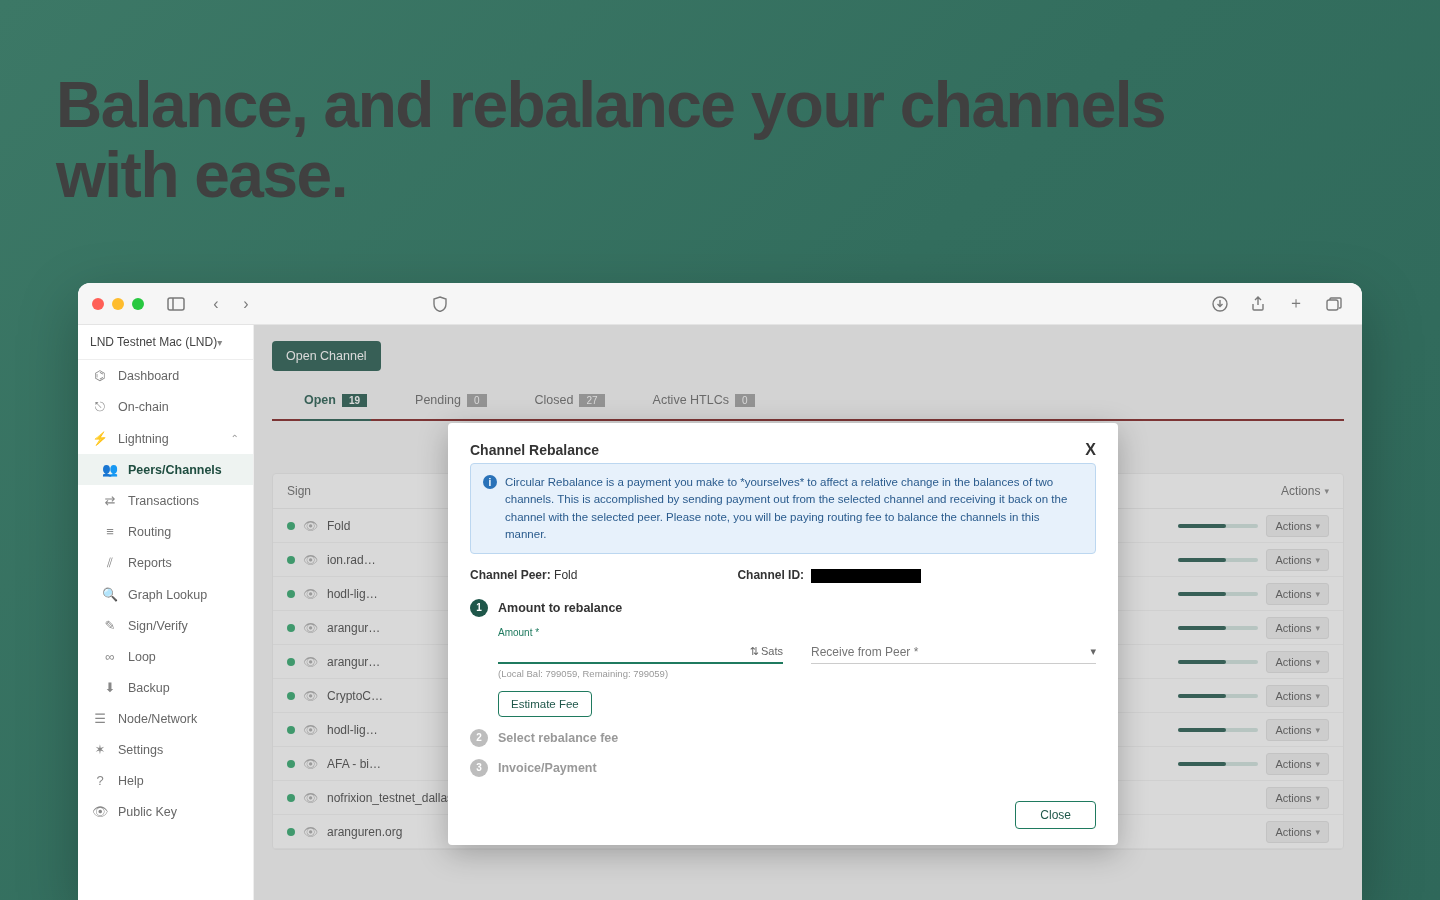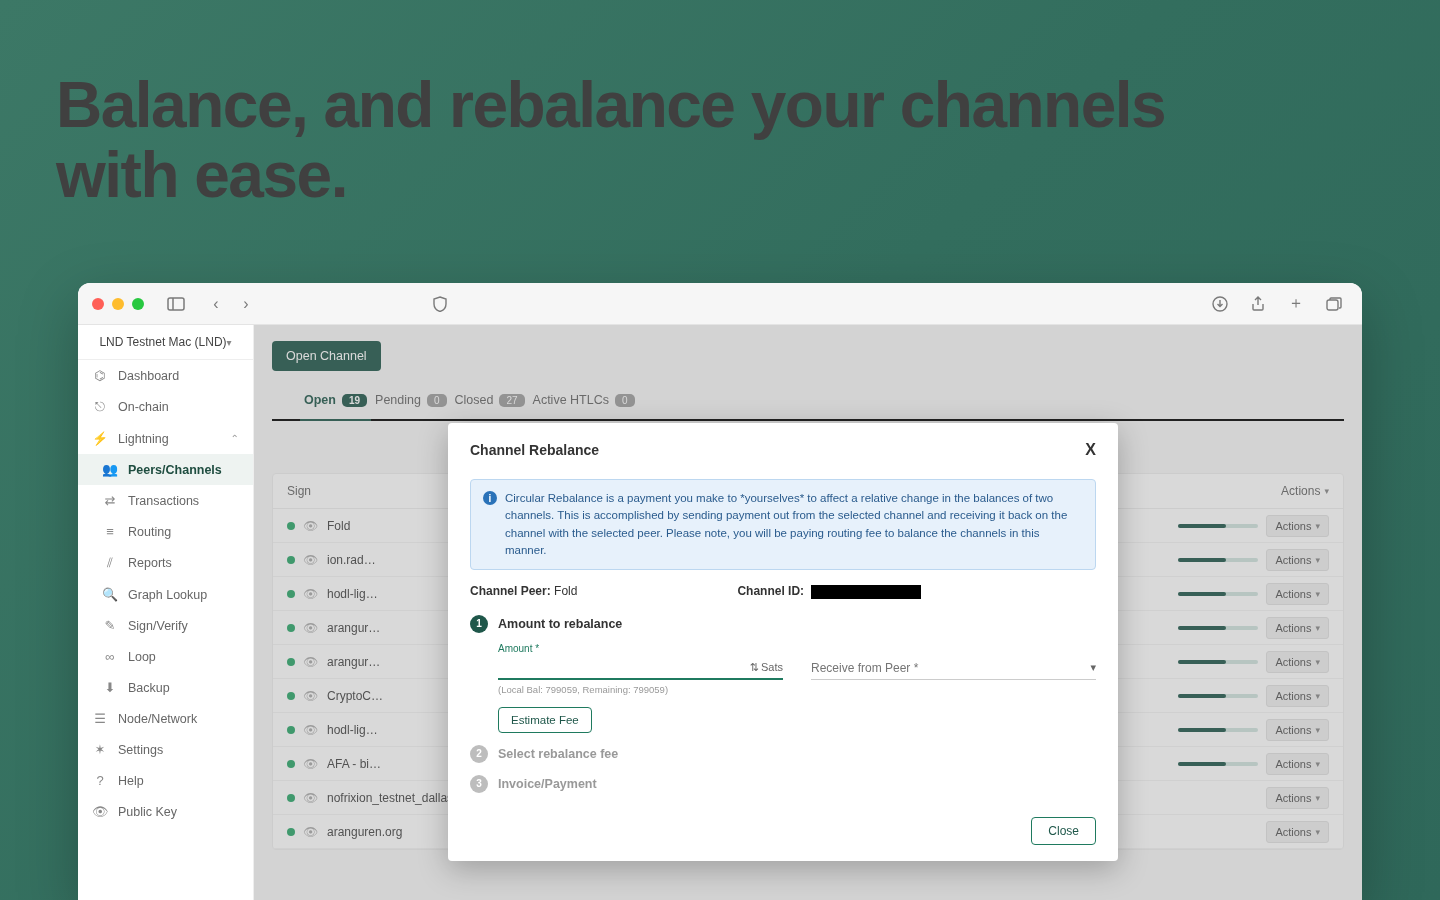--- a/index.html
+++ b/index.html
@@ -12,51 +12,51 @@
   .tl.red{background:#ff5f57}.tl.yellow{background:#febc2e}.tl.green{background:#28c840}
   .chrome-icon{width:28px;height:28px;display:flex;align-items:center;justify-content:center;color:#7a7a7a;font-size:16px;border-radius:4px}
   .sidebar-toggle{margin-right:4px}
   .nav-arrows{display:flex;gap:2px;margin-right:10px}
   .shield-spacer{flex:0 0 140px}
   .addr-bar{flex:1;max-width:520px;height:28px;background:#ededed;border-radius:6px;display:flex;align-items:center;justify-content:center;position:relative;font-size:13px;color:#555;margin:0 auto}
   .addr-refresh{position:absolute;right:8px;color:#888;font-size:13px}
   .chrome-right{margin-left:auto;display:flex;gap:10px}
   .app{display:flex;height:calc(100% - 42px);position:relative}
   .sidebar{width:176px;background:#fff;border-right:1px solid #eee;font-size:12.5px;color:#555;overflow:hidden}
-  .node-select{padding:10px 12px;font-size:12px;color:#444;display:flex;align-items:center;justify-content:center;border-bottom:1px solid #eee}
+  .node-select{padding:10px 12px;font-size:12px;color:#444;display:flex;align-items:center;justify-content:flex-start;border-bottom:1px solid #eee}
   .node-select .caret{font-size:10px;color:#888}
   .nav-item{display:flex;align-items:center;gap:10px;padding:8px 14px;cursor:pointer;color:#666}
   .nav-item.active{background:#eef3f1;color:#1f4d40;font-weight:600}
   .nav-item .ico{width:16px;text-align:center;color:#888;font-size:13px}
   .nav-item.expandable{justify-content:flex-start}
   .nav-item .chev{margin-left:auto;font-size:10px;color:#999}
   .nav-sub .nav-item{padding-left:24px}
   .main{flex:1;background:#f7f7f7;position:relative;overflow:hidden}
   .main-overlay{position:absolute;inset:0;background:rgba(120,120,120,.28);z-index:5;pointer-events:none}
   .open-ch-btn{margin:16px 0 12px 18px;background:#1f574a;color:#fff;border:none;border-radius:4px;padding:8px 14px;font-size:12.5px;font-weight:500}
-  .tabs{display:flex;padding:0 28px;border-bottom:2px solid #000000;font-size:12.5px;color:#666;margin:0 18px}
+  .tabs{display:flex;gap:40px;padding:0 28px;border-bottom:2px solid #7f1d1d;font-size:12.5px;color:#666;margin:0 18px}
   .tab{padding:10px 4px 12px;display:flex;align-items:center;gap:6px;cursor:pointer;position:relative}
   .tab.selected{color:#1f574a;font-weight:600}
   .tab.selected::after{content:"";position:absolute;left:0;right:0;bottom:-2px;height:2px;background:#1f574a}
-  .badge{background:#1f574a;color:#fff;font-size:10px;border-radius:5px;padding:1px 7px;min-width:18px;text-align:center}
+  .badge{background:#1f574a;color:#fff;font-size:10px;border-radius:0;padding:1px 7px;min-width:18px;text-align:center}
   .badge.grey{background:#9e9e9e}
   .table-wrap{margin:52px 18px 0;background:#fff;border:1px solid #eee;border-radius:4px}
   .thead{display:flex;padding:10px 14px;font-size:12px;color:#666;border-bottom:1px solid #eee;align-items:center}
   .thead .col-peer{flex:0 0 210px}
   .thead .col-actions{margin-left:auto;display:flex;align-items:center;gap:4px}
   .trow{display:flex;align-items:center;padding:8px 14px;font-size:12px;color:#444;border-bottom:1px solid #f3f3f3;height:34px}
   .dot{width:8px;height:8px;border-radius:50%;background:#2ba76a;margin-right:8px;flex:none}
   .eye{width:16px;color:#aaa;margin-right:8px;font-size:12px}
   .peer-name{flex:0 0 170px;white-space:nowrap;overflow:hidden;text-overflow:ellipsis}
   .tcol{flex:0 0 100px;text-align:center;color:#555}
   .bar-slot{flex:0 0 80px;height:4px;background:#d0e4de;border-radius:2px;position:relative;margin:0 8px}
   .bar-slot .fill{position:absolute;top:0;bottom:0;left:0;width:60%;background:#1f574a;border-radius:2px}
   .actions-btn{margin-left:auto;background:#efefef;border:1px solid #e1e1e1;border-radius:3px;padding:4px 8px;font-size:11px;color:#555;display:flex;align-items:center;gap:4px}
   .modal{position:absolute;z-index:20;top:98px;left:370px;width:670px;background:#fff;border-radius:4px;box-shadow:0 8px 30px rgba(0,0,0,.25);padding:18px 22px 16px;font-size:12.5px;color:#333}
-  .modal-head{display:flex;justify-content:space-between;align-items:center;margin-bottom:20px}
+  .modal-head{display:flex;justify-content:space-between;align-items:center;margin-bottom:4px}
   .modal-title{font-weight:600;font-size:14px;color:#333}
   .modal-close{font-size:16px;font-weight:700;color:#333;cursor:pointer}
   .info-banner{background:#e7f1fb;border:1px solid #bcd7f0;border-radius:4px;padding:10px 12px;font-size:11.5px;color:#2a5b8d;line-height:1.5;margin-bottom:14px;display:flex;gap:8px}
   .info-banner .i-ico{flex:none;width:14px;height:14px;border-radius:50%;background:#2a72b8;color:#fff;font-size:10px;display:flex;align-items:center;justify-content:center;margin-top:1px;font-weight:700}
   .peer-row{display:flex;font-size:12px;margin-bottom:16px;align-items:center}
   .peer-row .label{font-weight:600;color:#333}
   .cid-redact{display:inline-block;width:110px;height:14px;background:#000;vertical-align:middle;margin-left:4px}
   .step{display:flex;align-items:center;gap:10px;margin:12px 0 10px}
   .step .num{width:18px;height:18px;border-radius:50%;background:#1f574a;color:#fff;font-size:10px;display:flex;align-items:center;justify-content:center;font-weight:600}
   .step.inactive .num{background:#bdbdbd}
@@ -64,21 +64,21 @@
   .slabel{font-size:12.5px;font-weight:600;color:#333}
   .form-row{display:flex;gap:28px;margin:4px 0 4px 28px;align-items:flex-end}
   .field{flex:1;position:relative}
   .field-label{font-size:10px;color:#1f7a5f;margin-bottom:2px;display:block}
   .field-input{width:100%;border:none;border-bottom:2px solid #1f7a5f;padding:4px 0;font-size:12px;background:transparent;outline:none}
   .field-input.plain{border-bottom:1px solid #ccc;color:#888}
   .sats-ico{position:absolute;right:0;bottom:6px;font-size:11px;color:#666;display:flex;align-items:center;gap:2px}
   .helper{font-size:9.5px;color:#999;margin:4px 0 0 28px}
   .est-btn{margin:12px 0 0 28px;border:1px solid #1f7a5f;background:#fff;color:#1f574a;border-radius:4px;padding:6px 12px;font-size:11.5px;font-weight:500}
   .modal-foot{display:flex;justify-content:flex-end;margin-top:24px}
-  .close-btn{border:1px solid #1f7a5f;background:#fff;color:#1f574a;border-radius:4px;padding:6px 16px;font-size:12px;font-weight:500}
+  .close-btn{border:1px solid #1f7a5f;background:#fff;color:#1f574a;border-radius:4px;padding:6px 24px;font-size:12px;font-weight:500}
   .dd-caret{font-size:9px;color:#888}
   .addr-spacer{flex:1}
 </style>
 </head>
 <body>
 
 <div class="hero-title">Balance, and rebalance your channels with ease.</div>
 
 <div class="browser-window">
   <div class="browser-chrome">

